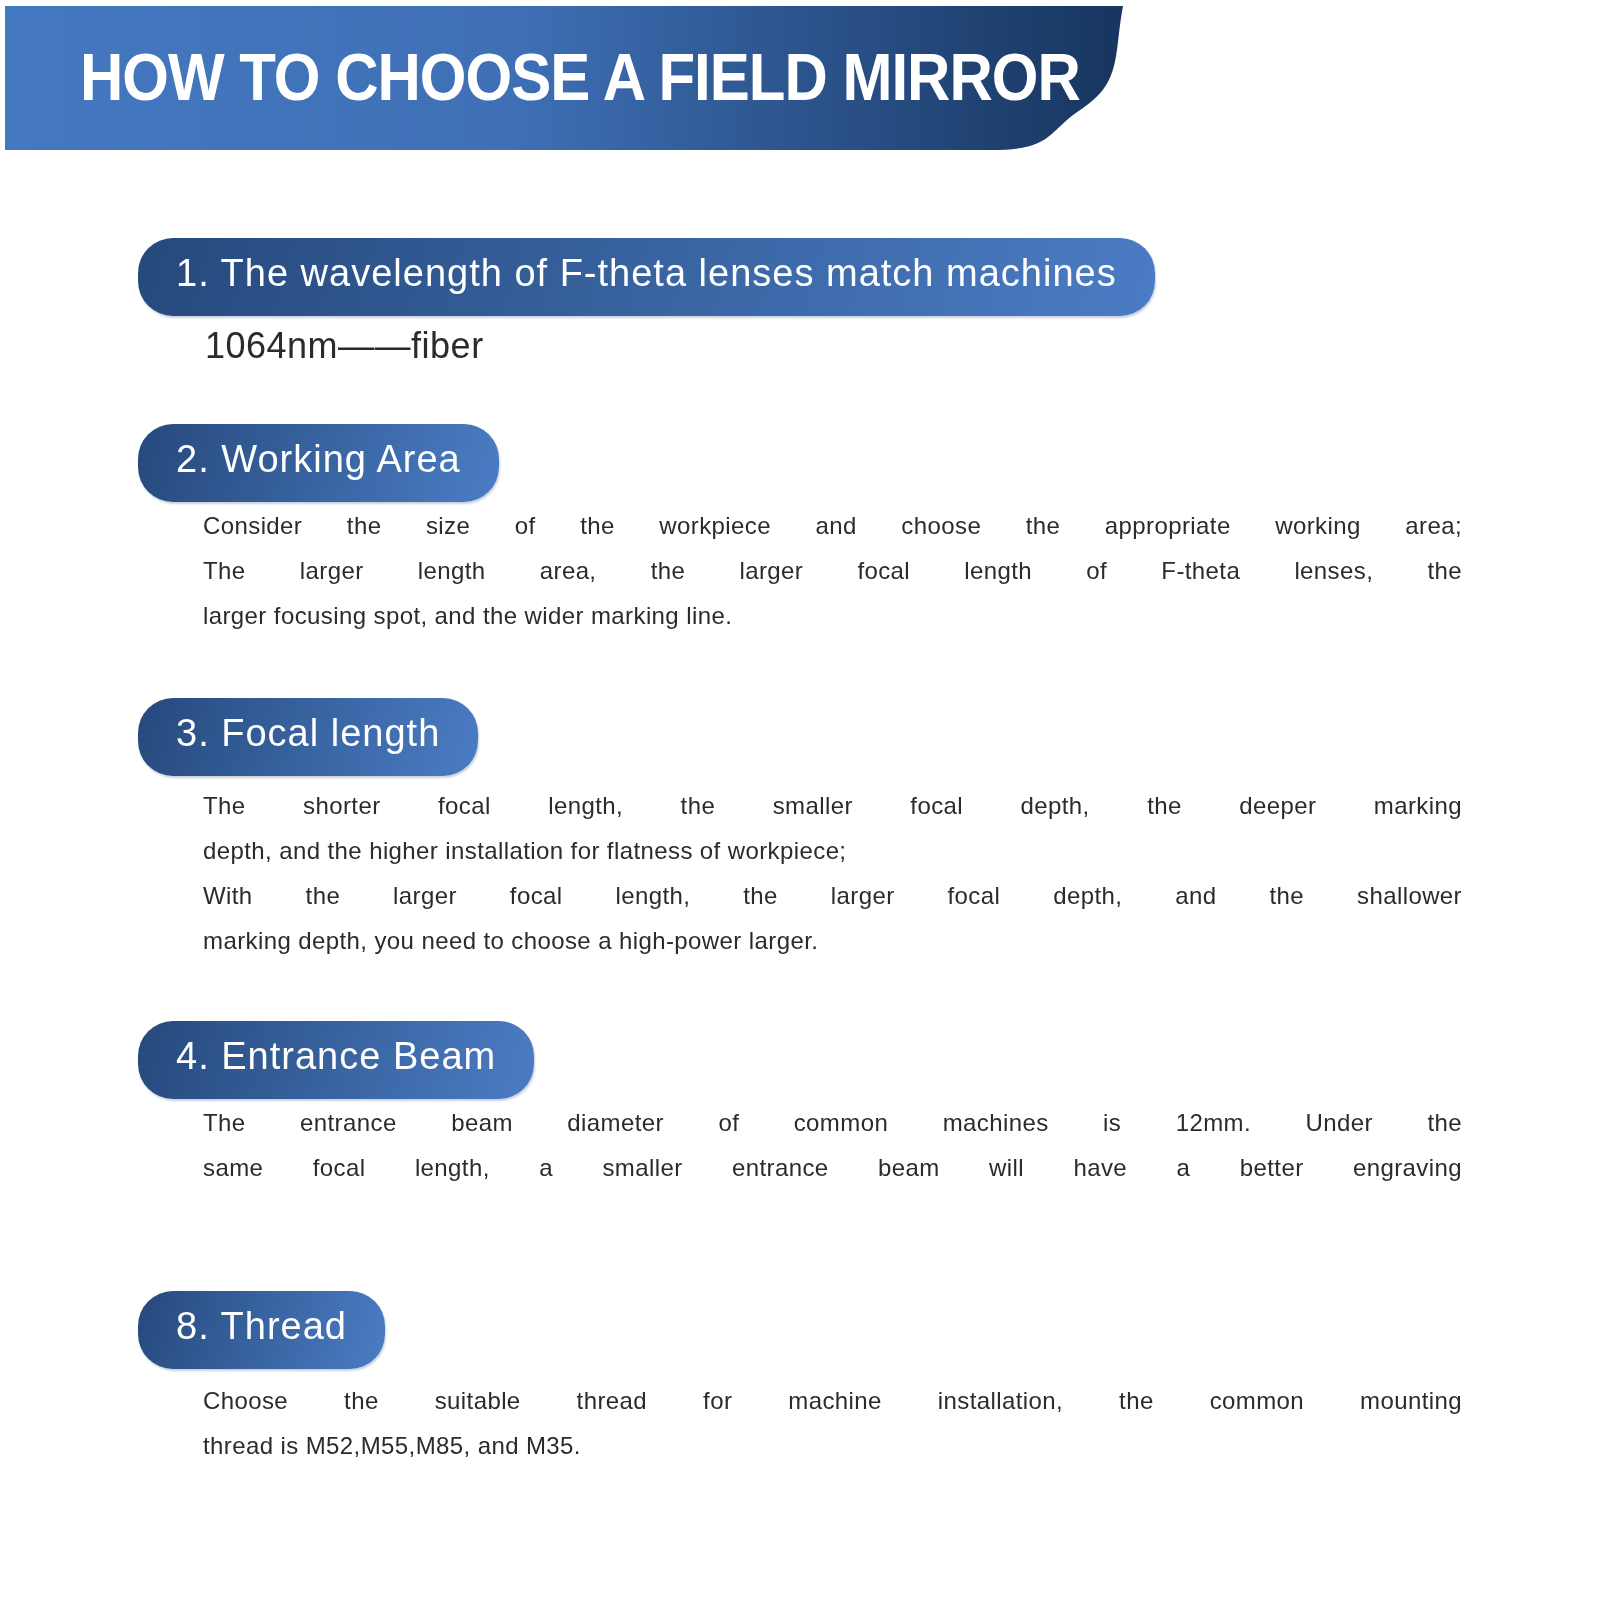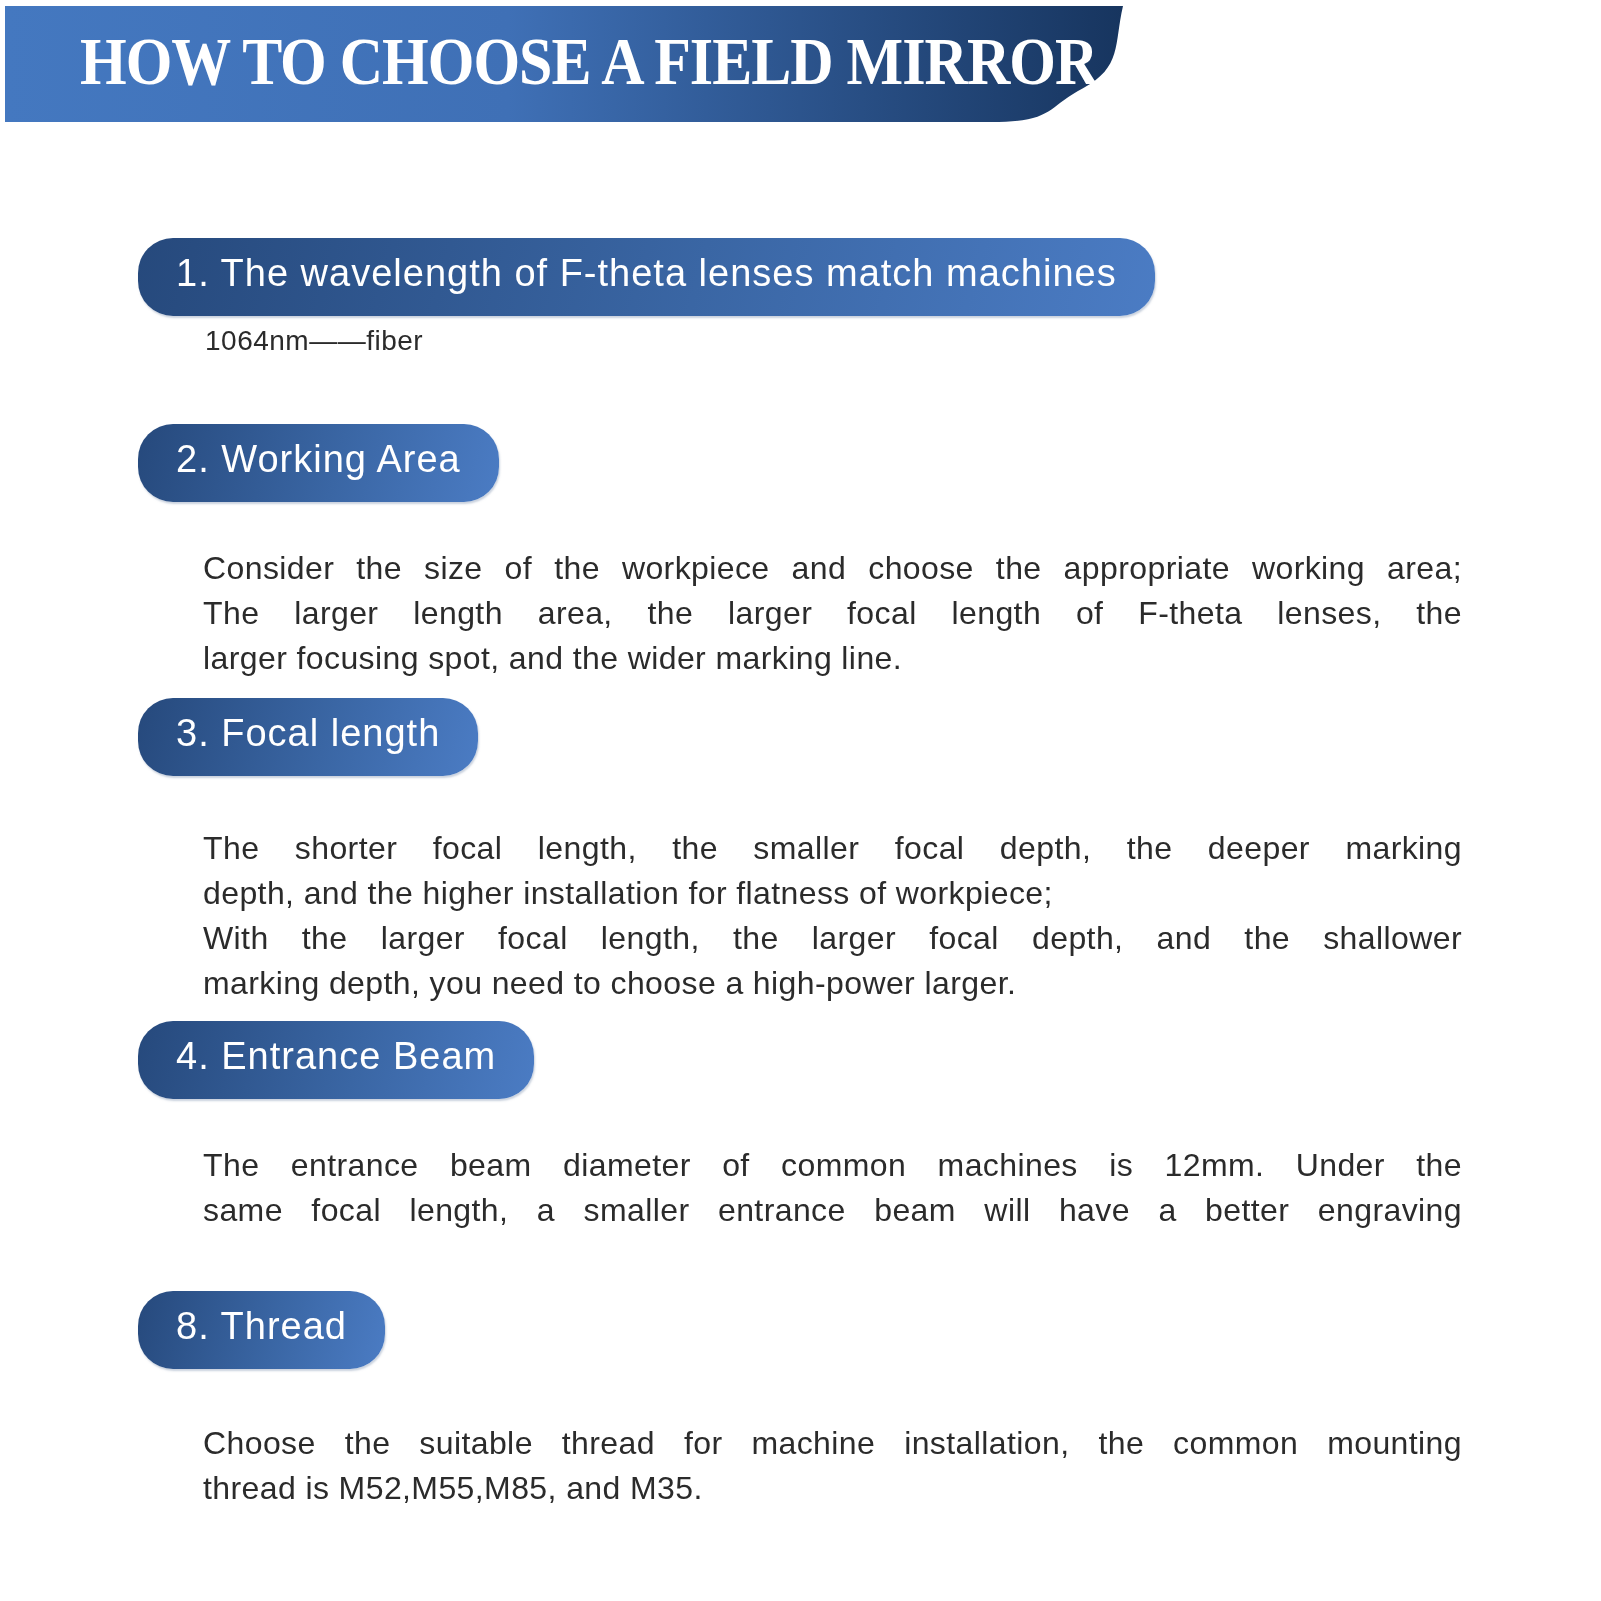--- a/index.html
+++ b/index.html
@@ -10,22 +10,21 @@
     background: #ffffff;
     font-family: "Liberation Sans", sans-serif;
     overflow: hidden;
   }
   
   .banner {
     position: absolute;
     top: 6px;
     left: 5px;
     width: 1125px;
-    height: 116px;
-    font-family: Liberation Serif, serif;
+    height: 144px;
   }
   .banner svg { display: block; width: 100%; height: 100%; }
   .banner-title {
     position: absolute;
     left: 75px;
     top: 50%;
     transform: translateY(-52%) scaleY(1.12);
     transform-origin: left center;
     color: #ffffff;
     font-size: 60px;
@@ -46,34 +45,33 @@
     color: #ffffff;
     font-size: 38px;
     letter-spacing: 1px;
     background: linear-gradient(105deg, #26497c 0%, #3a66a4 55%, #4b7cc4 100%);
     box-shadow: 1px 2px 2px rgba(150,165,190,0.5);
   }
   
   .lead {
     position: absolute;
     left: 205px;
-    font-size: 28px;
+    font-size: 36px;
     color: #2b2b2b;
     letter-spacing: 0.5px;
     white-space: nowrap;
   }
   .para {
     position: absolute;
     left: 203px;
     width: 1259px;
-    font-size: 32px;
+    font-size: 24px;
     line-height: 45px;
     color: #2b2b2b;
     letter-spacing: 0.4px;
-    margin-top: 43px;
   }
   .line { display: block; }
   .line.j { text-align: justify; text-align-last: justify; }
 </style>
 </head>
 <body>
 
 <div class="page">
 
   <div class="banner">

